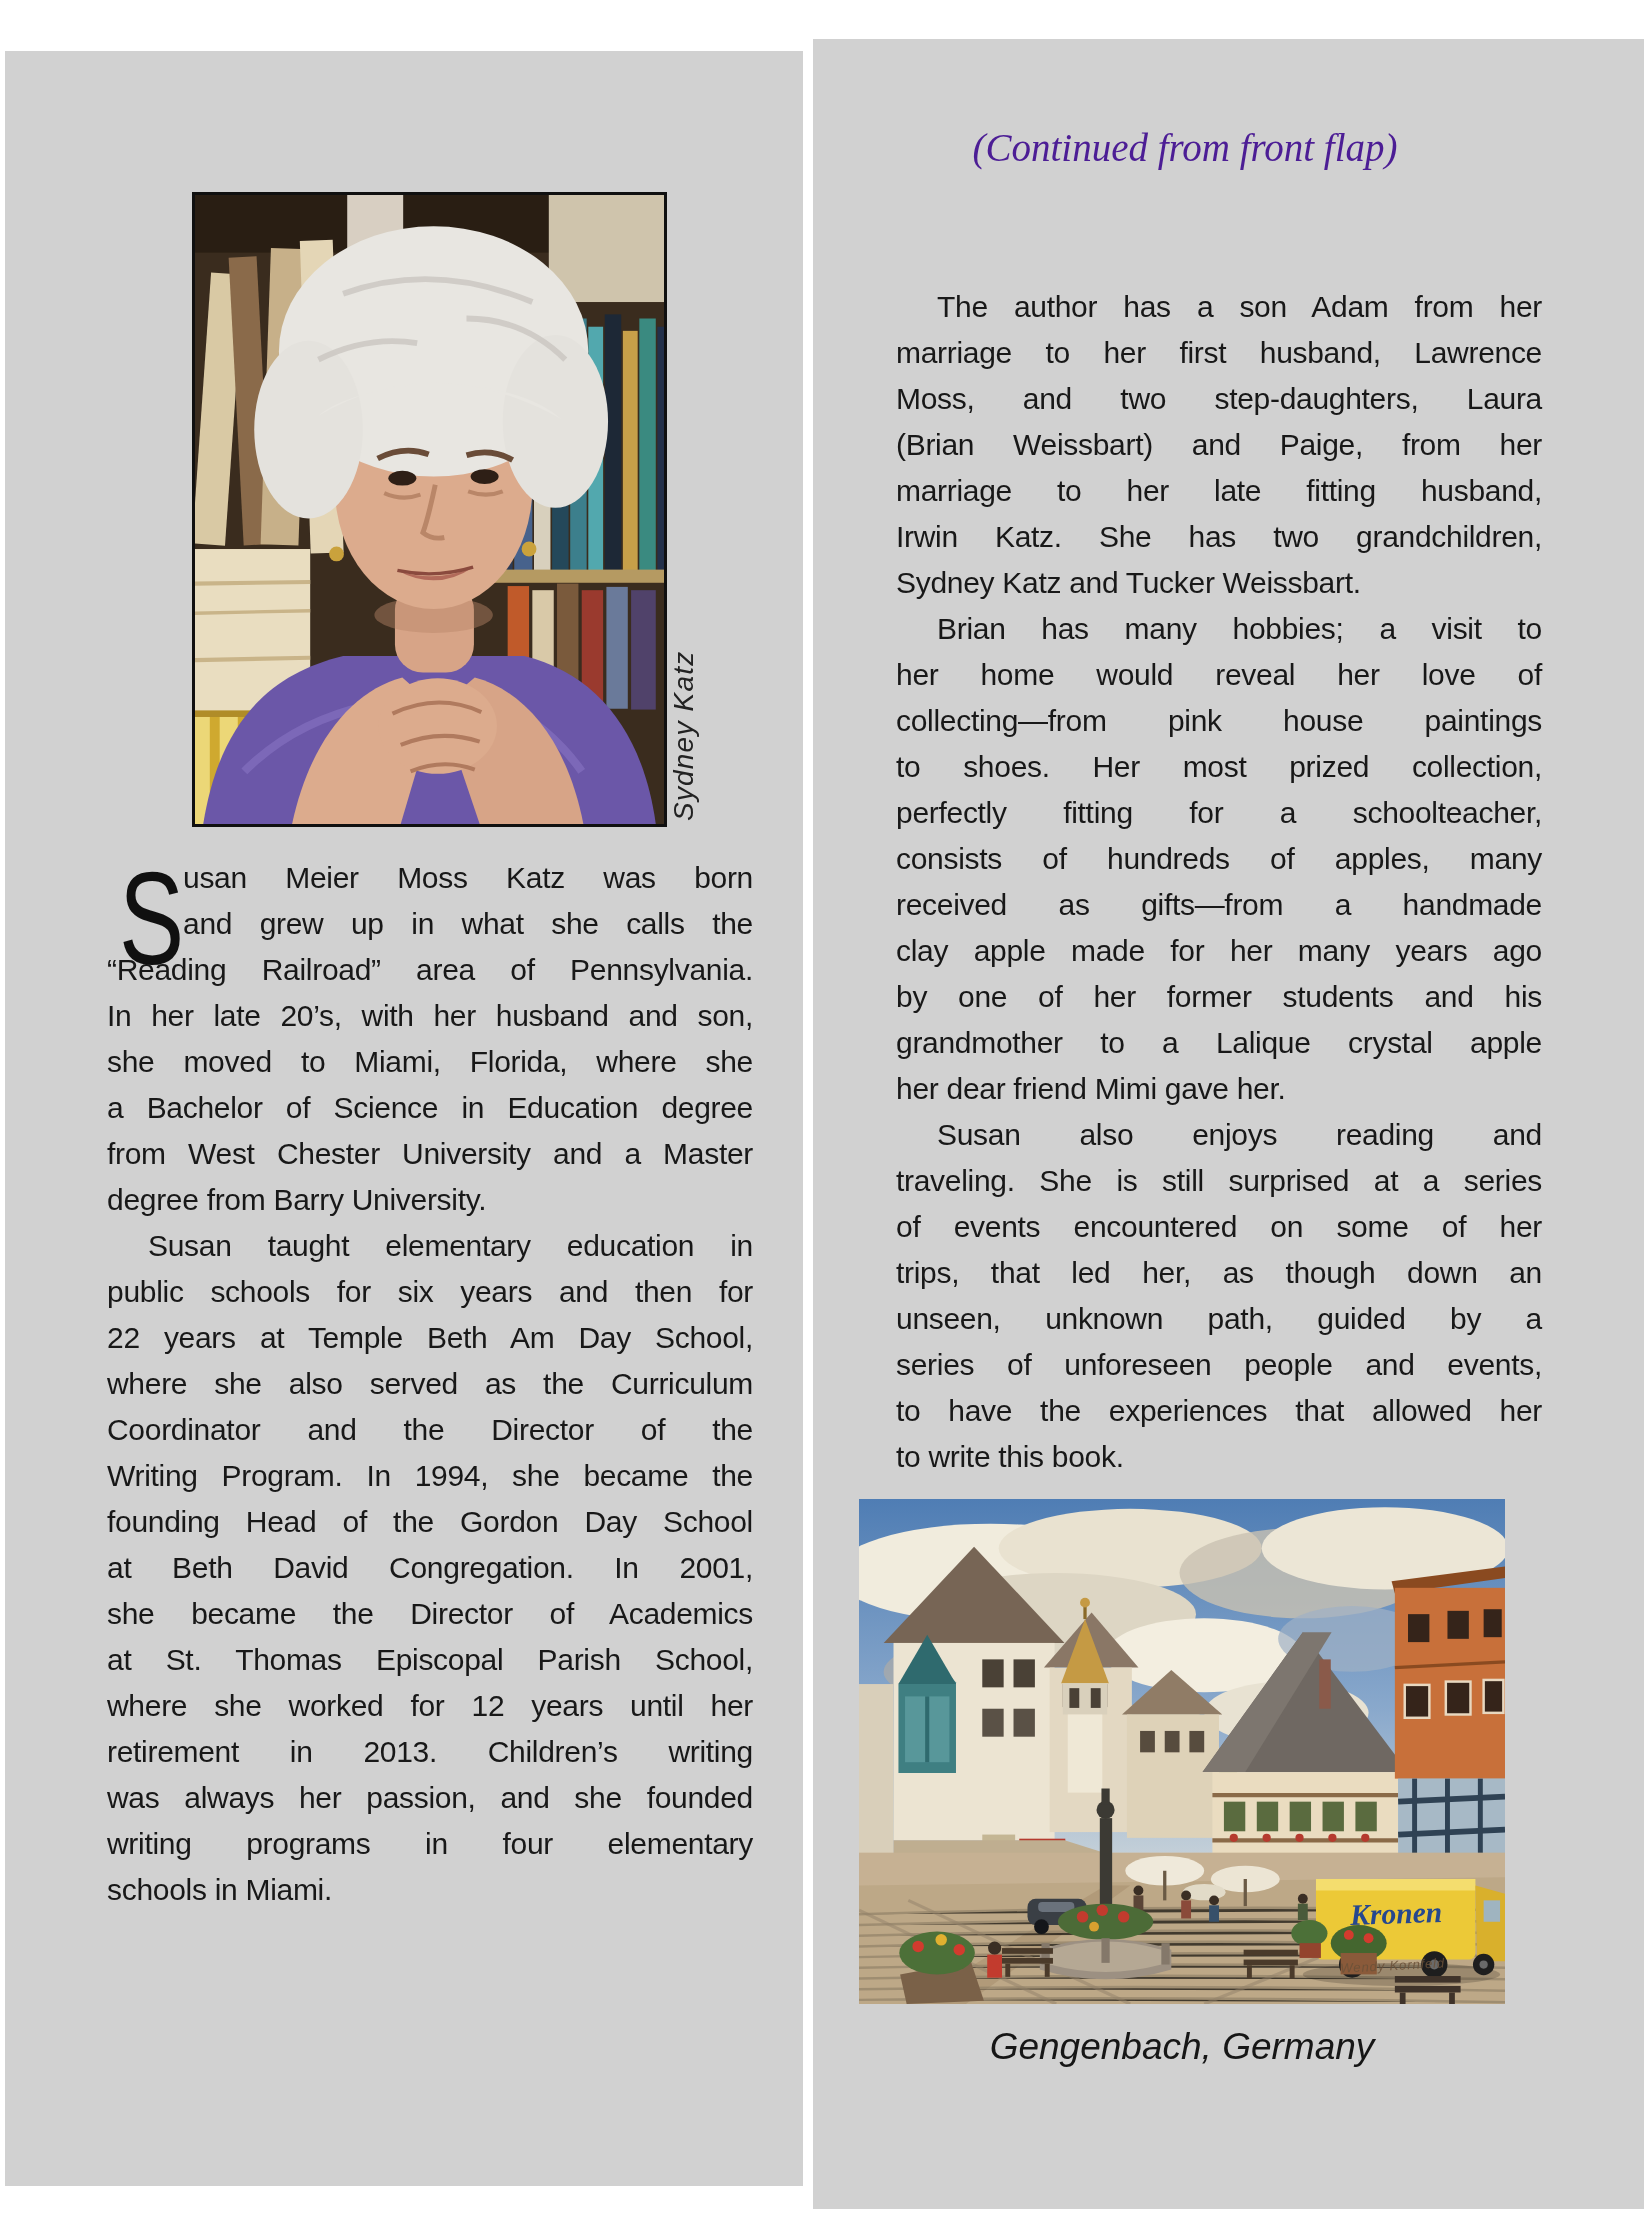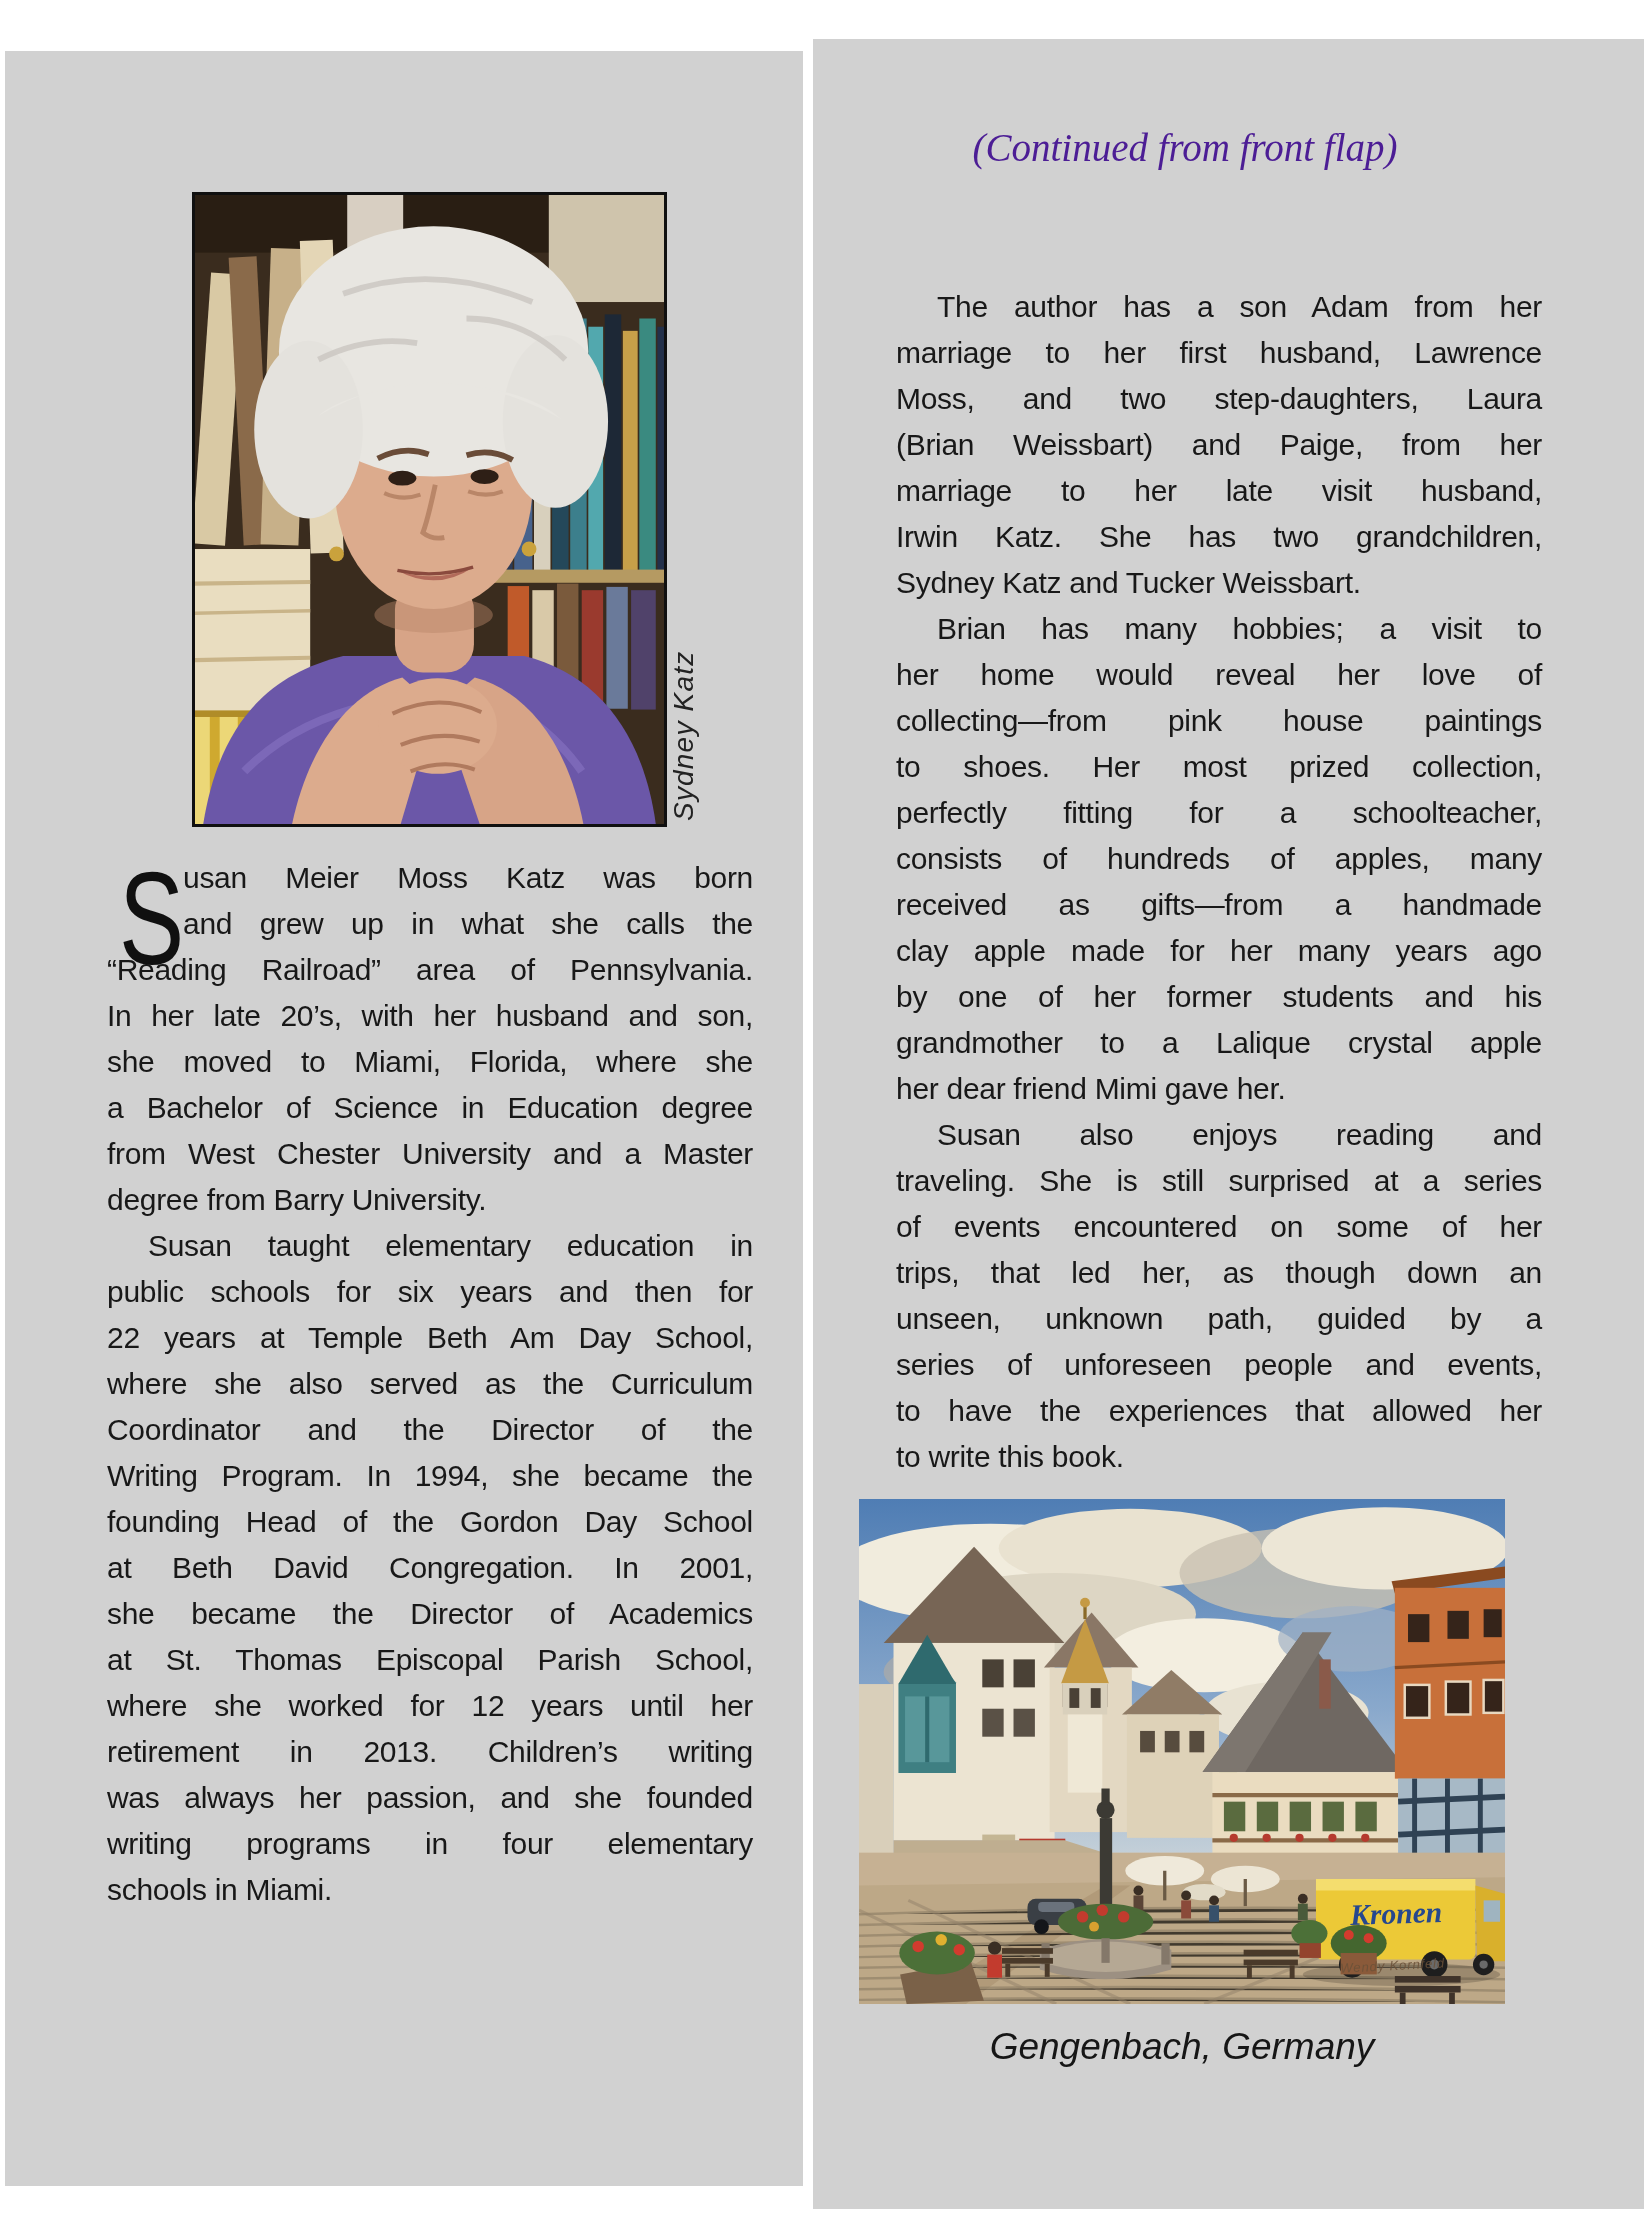--- a/index.html
+++ b/index.html
@@ -155,21 +155,21 @@
       </div>
     </div>
 
   <div id="header">(Continued from front flap)</div>
   <div id="rbody" class="textcol">
       <div class="para">
         <div class="line jl pi">The author has a son Adam from her</div>
         <div class="line jl">marriage to her first husband, Lawrence</div>
         <div class="line jl">Moss, and two step-daughters, Laura</div>
         <div class="line jl">(Brian Weissbart) and Paige, from her</div>
-        <div class="line jl">marriage to her late visit husband,</div>
+        <div class="line jl">marriage to her late fitting husband,</div>
         <div class="line jl">Irwin Katz.  She has two grandchildren,</div>
         <div class="line ll">Sydney Katz and Tucker Weissbart.</div>
       </div>
       <div class="para">
         <div class="line jl pi">Brian has many hobbies; a visit to</div>
         <div class="line jl">her home would reveal her love of</div>
         <div class="line jl">collecting—from pink house paintings</div>
         <div class="line jl">to shoes.  Her most prized collection,</div>
         <div class="line jl">perfectly fitting for a schoolteacher,</div>
         <div class="line jl">consists of hundreds of apples, many</div>

